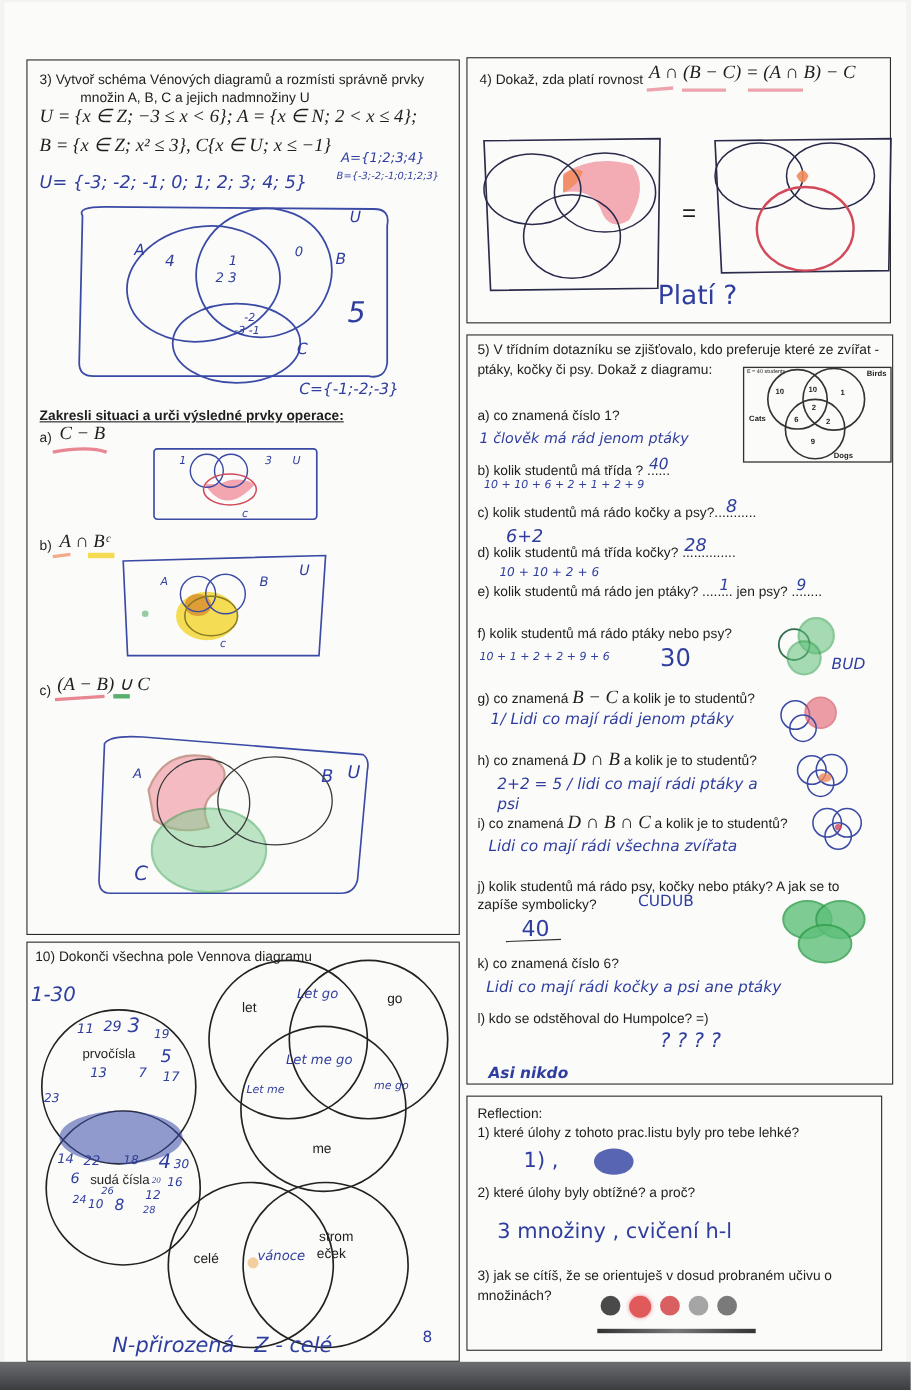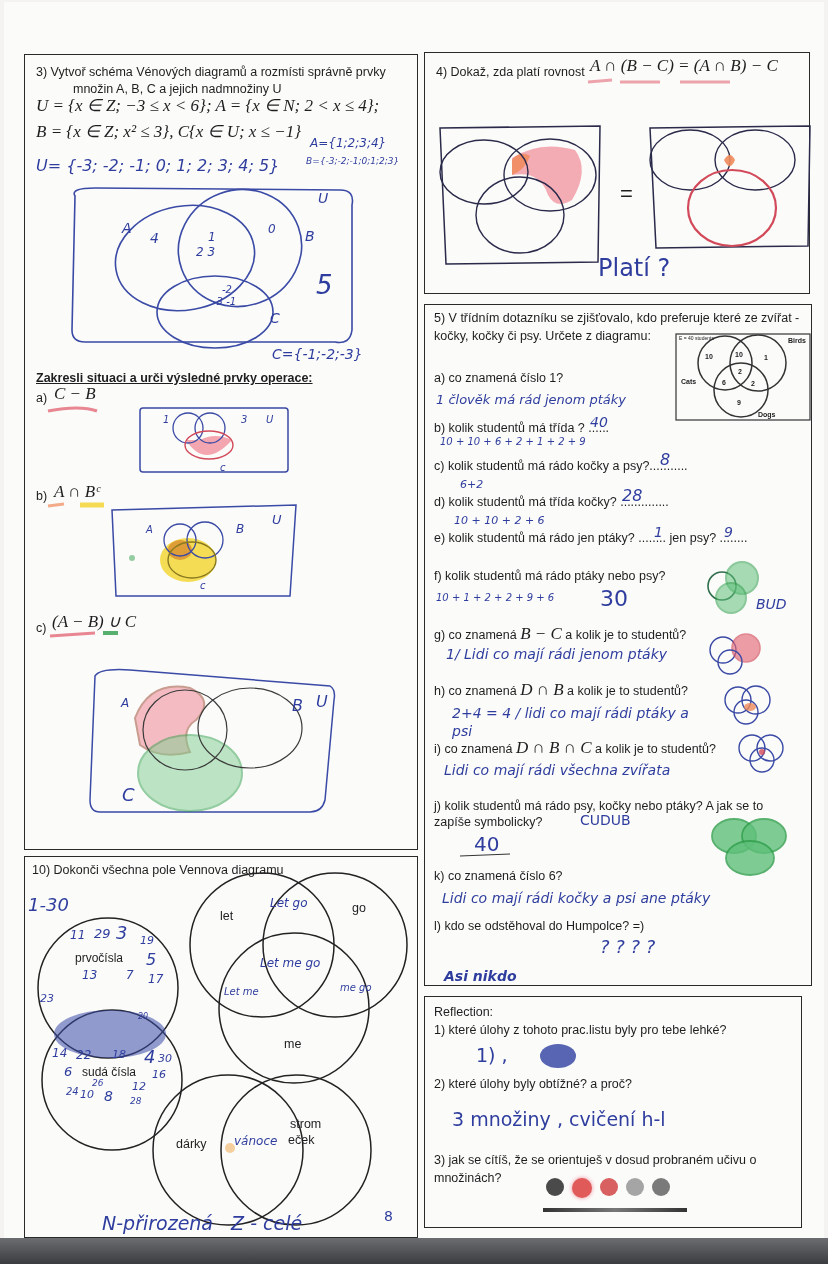--- a/index.html
+++ b/index.html
@@ -116,21 +116,21 @@
   <ellipse cx="690" cy="160" rx="40" ry="30" fill="none" stroke="#2a2a4a" stroke-width="1.4"></ellipse>
   <ellipse cx="755" cy="160" rx="40" ry="30" fill="none" stroke="#2a2a4a" stroke-width="1.4"></ellipse>
   <path d="M724 160 Q730 150 735 160 Q730 172 724 160 Z" fill="#f08a5a" opacity="0.9"></path>
   <ellipse cx="732" cy="208" rx="44" ry="38" fill="none" stroke="#d24a5a" stroke-width="2.2"></ellipse>
 </svg>
 <div class="ptxt" style="left:620px;top:186px;font-size:22px;">=</div>
 <div class="hw big" style="left:598px;top:254px;font-size:24px;font-style:normal;">Platí ?</div>
 
 <div class="box" style="left:424px;top:304px;width:386px;height:680px;"></div>
 <div class="ptxt" style="left:434px;top:310px;">5) V třídním dotazníku se zjišťovalo, kdo preferuje které ze zvířat -</div>
-<div class="ptxt" style="left:434px;top:328px;">kočky, kočky či psy. Určete z diagramu:</div>
+<div class="ptxt" style="left:434px;top:328px;">ptáky, kočky či psy. Dokaž z diagramu:</div>
 
 <svg style="left:0;top:0;" width="828" height="1264">
   <rect x="676" y="334" width="134" height="86" fill="none" stroke="#333" stroke-width="1.2"></rect>
   <circle cx="725" cy="363" r="27" fill="none" stroke="#333" stroke-width="1.5"></circle>
   <circle cx="758" cy="363" r="28" fill="none" stroke="#333" stroke-width="1.5"></circle>
   <circle cx="741" cy="390" r="27" fill="none" stroke="#333" stroke-width="1.5"></circle>
 </svg>
 <div class="lbl" style="left:679px;top:335px;font-size:5px;">E = 40 students</div>
 <div class="lbl" style="left:681px;top:378px;font-size:7px;font-weight:bold;">Cats</div>
 <div class="lbl" style="left:788px;top:337px;font-size:7px;font-weight:bold;">Birds</div>
@@ -145,21 +145,21 @@
 
 <div class="ptxt" style="left:434px;top:370px;">a) co znamená číslo 1?</div>
 <div class="hw mid" style="left:436px;top:392px;font-size:13px;">1 člověk má rád jenom ptáky</div>
 
 <div class="ptxt" style="left:434px;top:420px;">b) kolik studentů má třída ? ......</div>
 <div class="hw mid" style="left:590px;top:414px;">40</div>
 <div class="hw small" style="left:440px;top:436px;">10 + 10 + 6 + 2 + 1 + 2 + 9</div>
 
 <div class="ptxt" style="left:434px;top:458px;">c) kolik studentů má rádo kočky a psy?...........</div>
 <div class="hw mid" style="left:660px;top:450px;font-size:16px;">8</div>
-<div class="hw small" style="left:460px;top:478px;font-size:11px;">6+2</div>
+<div class="hw small" style="left:460px;top:478px;font-size:16px;">6+2</div>
 
 <div class="ptxt" style="left:434px;top:494px;">d) kolik studentů má třída kočky? ..............</div>
 <div class="hw mid" style="left:622px;top:486px;font-size:16px;">28</div>
 <div class="hw small" style="left:454px;top:514px;font-size:11px;">10 + 10 + 2 + 6</div>
 
 <div class="ptxt" style="left:434px;top:530px;">e) kolik studentů má rádo jen ptáky? ........ jen psy? ........</div>
 <div class="hw mid" style="left:654px;top:524px;">1</div>
 <div class="hw mid" style="left:724px;top:524px;">9</div>
 
 <div class="ptxt" style="left:434px;top:568px;">f) kolik studentů má rádo ptáky nebo psy?</div>
@@ -174,21 +174,21 @@
 
 <div class="ptxt" style="left:434px;top:626px;"><span>g) co znamená</span> <span class="math">B − C</span> <span>a kolik je to studentů?</span></div>
 <div class="hw mid" style="left:446px;top:644px;width:240px;line-height:20px;">1/ Lidi co mají rádi jenom ptáky</div>
 <svg style="left:0;top:0;" width="828" height="1264">
   <circle cx="723" cy="650" r="13" fill="none" stroke="#3a4aa5" stroke-width="1.4"></circle>
   <circle cx="746" cy="648" r="14" fill="#e46a78" opacity="0.65" stroke="#d24a5a" stroke-width="1.6"></circle>
   <circle cx="730" cy="662" r="12" fill="none" stroke="#3a4aa5" stroke-width="1.4"></circle>
 </svg>
 
 <div class="ptxt" style="left:434px;top:682px;"><span>h)  co znamená</span> <span class="math">D ∩ B</span> <span>a kolik je to studentů?</span></div>
-<div class="hw mid" style="left:452px;top:704px;width:260px;line-height:18px;">2+4 = 4 / lidi co mají rádi ptáky a psi</div>
+<div class="hw mid" style="left:452px;top:704px;width:260px;line-height:18px;">2+2 = 5 / lidi co mají rádi ptáky a psi</div>
 <svg style="left:0;top:0;" width="828" height="1264">
   <circle cx="738" cy="700" r="13" fill="none" stroke="#3a4aa5" stroke-width="1.4"></circle>
   <circle cx="756" cy="700" r="14" fill="none" stroke="#3a4aa5" stroke-width="1.4"></circle>
   <circle cx="746" cy="712" r="12" fill="none" stroke="#3a4aa5" stroke-width="1.4"></circle>
   <ellipse cx="750" cy="707" rx="6" ry="4" fill="#f08a5a" opacity="0.8"></ellipse>
 </svg>
 
 <div class="ptxt" style="left:434px;top:740px;"><span>i)  co znamená</span> <span class="math">D ∩ B ∩ C</span> <span>a kolik je to studentů?</span></div>
 <div class="hw mid" style="left:444px;top:762px;">Lidi co mají rádi všechna zvířata</div>
 <svg style="left:0;top:0;" width="828" height="1264">
@@ -244,37 +244,37 @@
 <div class="hw small" style="left:126px;top:968px;font-size:12px;">7</div>
 <div class="hw small" style="left:148px;top:972px;font-size:12px;">17</div>
 <div class="hw small" style="left:40px;top:992px;font-size:11px;">23</div>
 <div class="hw small" style="left:52px;top:1046px;font-size:12px;">14</div>
 <div class="hw small" style="left:76px;top:1048px;font-size:12px;">22</div>
 <div class="hw small" style="left:112px;top:1048px;font-size:11px;">18</div>
 <div class="hw small" style="left:152px;top:1036px;font-size:11px;margin-top:32px;">16</div>
 <div class="hw small" style="left:144px;top:1046px;font-size:18px;">4</div>
 <div class="hw small" style="left:158px;top:1052px;font-size:11px;">30</div>
 <div class="hw small" style="left:64px;top:1064px;font-size:13px;">6</div>
-<div class="hw small" style="left:138px;top:1012px;font-size:8px;">20</div>
+<div class="hw small" style="left:138px;top:1068px;font-size:8px;font-family:Liberation Serif, serif;">20</div>
 <div class="hw small" style="left:92px;top:1078px;font-size:9px;">26</div>
 <div class="hw small" style="left:66px;top:1086px;font-size:10px;">24</div>
 <div class="hw small" style="left:80px;top:1088px;font-size:11px;">10</div>
 <div class="hw small" style="left:104px;top:1088px;font-size:14px;">8</div>
 <div class="hw small" style="left:132px;top:1080px;font-size:11px;">12</div>
 <div class="hw small" style="left:130px;top:1096px;font-size:9px;">28</div>
 
 <div class="ptxt" style="left:220px;top:908px;">let</div>
 <div class="ptxt" style="left:352px;top:900px;">go</div>
 <div class="ptxt" style="left:284px;top:1036px;">me</div>
 <div class="hw small" style="left:270px;top:896px;font-size:12px;">Let go</div>
 <div class="hw small" style="left:260px;top:956px;font-size:12px;">Let me go</div>
 <div class="hw small" style="left:224px;top:986px;font-size:10px;">Let me</div>
 <div class="hw small" style="left:340px;top:982px;font-size:10px;">me go</div>
 
-<div class="ptxt" style="left:176px;top:1136px;">dárky</div>
+<div class="ptxt" style="left:176px;top:1136px;">celé</div>
 <div class="ptxt" style="left:290px;top:1116px;">strom</div>
 <div class="ptxt" style="left:288px;top:1132px;">eček</div>
 <div class="hw small" style="left:234px;top:1134px;font-size:12px;">vánoce</div>
 
 <div class="hw big" style="left:102px;top:1212px;white-space:pre;">N-přirozená   Z - celé</div>
 <div class="hw mid" style="left:384px;top:1208px;font-style:normal;">8</div>
 
 <div class="box" style="left:424px;top:996px;width:376px;height:230px;"></div>
 <div class="ptxt" style="left:434px;top:1004px;">Reflection:</div>
 <div class="ptxt" style="left:434px;top:1022px;">1) které úlohy z tohoto prac.listu byly pro tebe lehké?</div>

